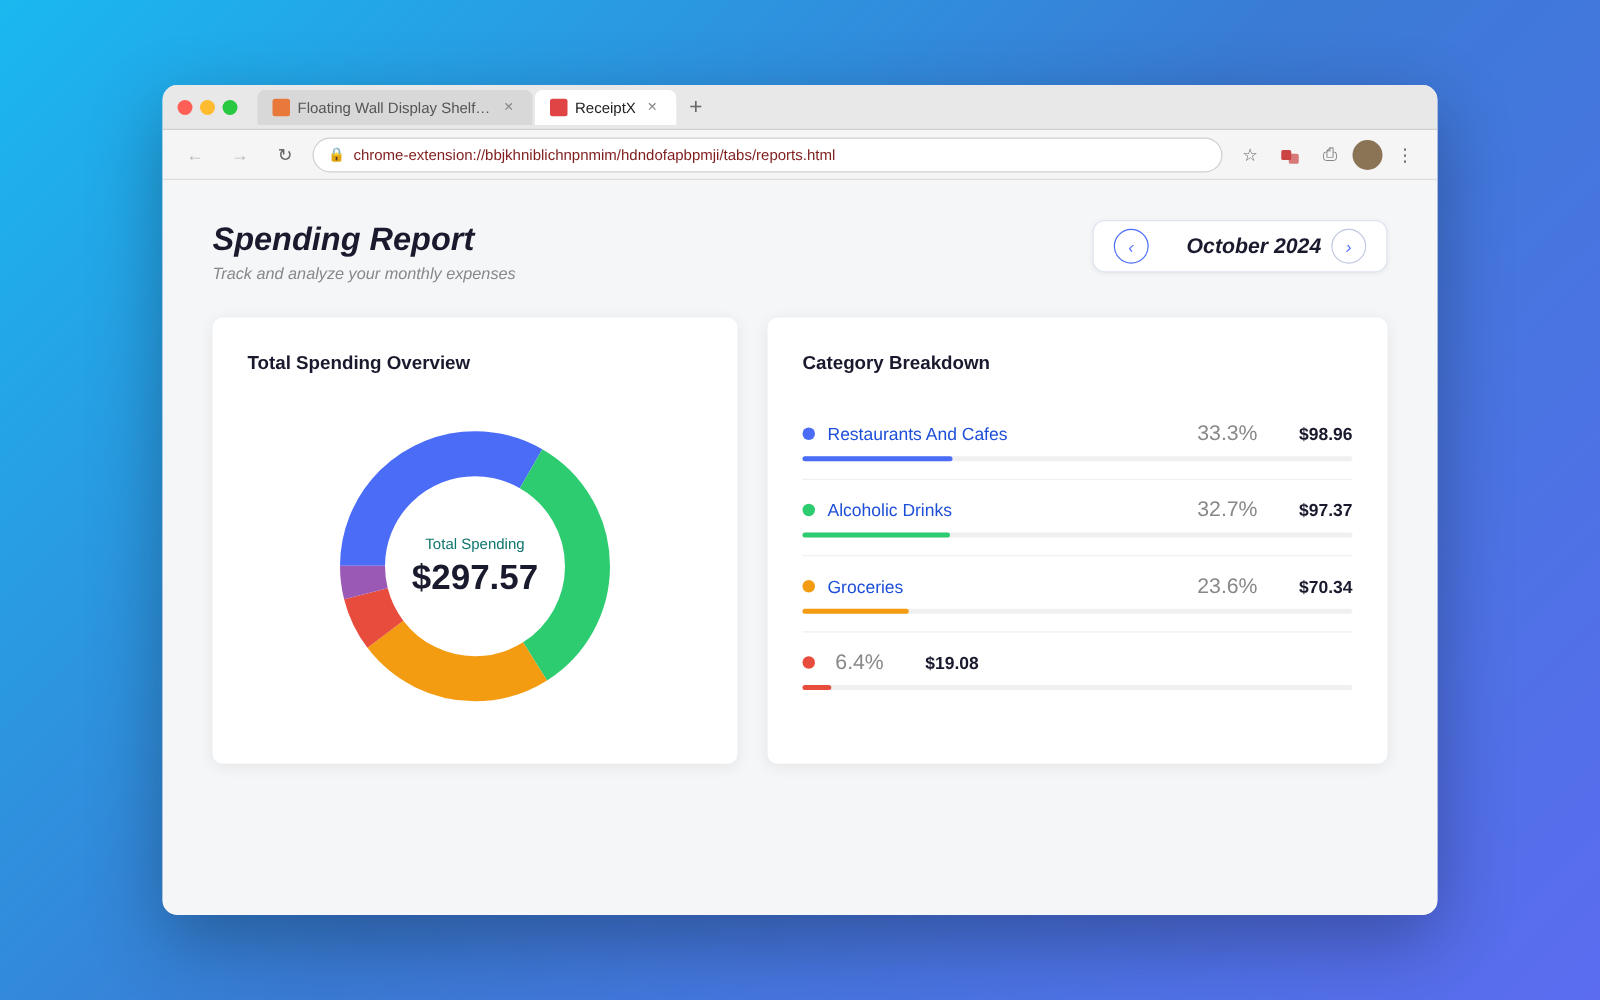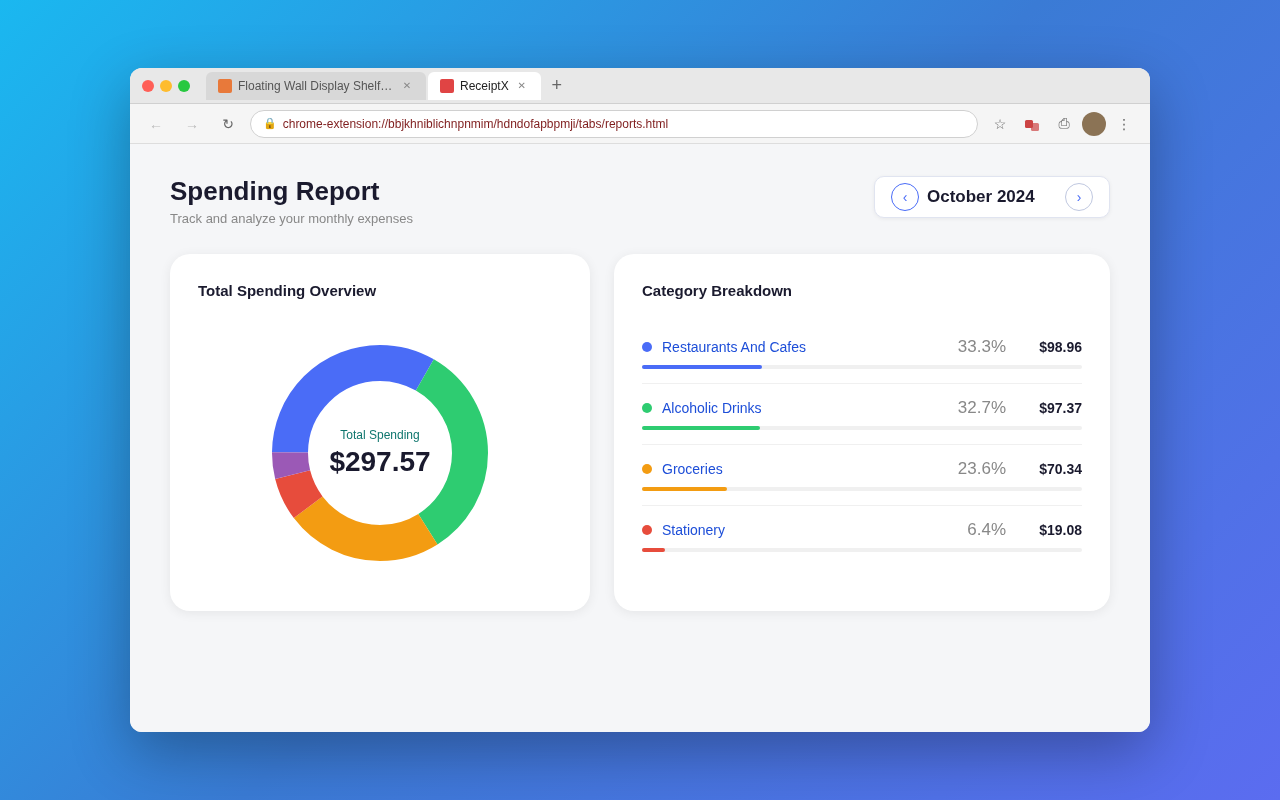--- a/index.html
+++ b/index.html
@@ -180,20 +180,21 @@
       background: #f5f6f8;
       overflow-y: auto;
       padding: 32px 40px;
     }
 
     .page-header {
       display: flex;
       align-items: flex-start;
       justify-content: space-between;
       margin-bottom: 28px;
+      font-style: italic;
     }
 
     .page-title-area {}
     .page-title {
       font-size: 26px;
       font-weight: 700;
       color: #1a1a2e;
       margin-bottom: 4px;
     }
     .page-subtitle {
@@ -225,32 +226,32 @@
       background: #fff;
     }
     .month-nav-btn.active {
       border-color: #4a6cf7;
     }
     .month-label {
       font-size: 17px;
       font-weight: 600;
       color: #1a1a2e;
       min-width: 130px;
-      text-align: left;
+      text-align: right;
     }
 
     
     .cards-row {
       display: flex;
       gap: 24px;
     }
 
     .card {
       background: #fff;
-      border-radius: 20px;
+      border-radius: 8px;
       box-shadow: 0 2px 12px rgba(0,0,0,0.07);
       padding: 28px;
     }
 
     .card-overview {
       flex: 0 0 420px;
     }
     .card-breakdown {
       flex: 1;
     }
@@ -475,21 +476,20 @@
       <span class="category-pct">23.6%</span>
       <span class="category-amount">$70.34</span>
     </div>
     <div class="category-bar-track">
       <div class="category-bar-fill" style="width:85px; background:#f39c12"></div>
     </div>
   </div>
             <div class="category-item">
     <div class="category-row">
       <div class="category-dot" style="background:#e74c3c"></div>
-      <span class="category-name">Stationery</span>
       <span class="category-pct">6.4%</span>
       <span class="category-amount">$19.08</span>
     </div>
     <div class="category-bar-track">
       <div class="category-bar-fill" style="width:23px; background:#e74c3c"></div>
     </div>
   </div>
           </div>
       </div>
     </div>

